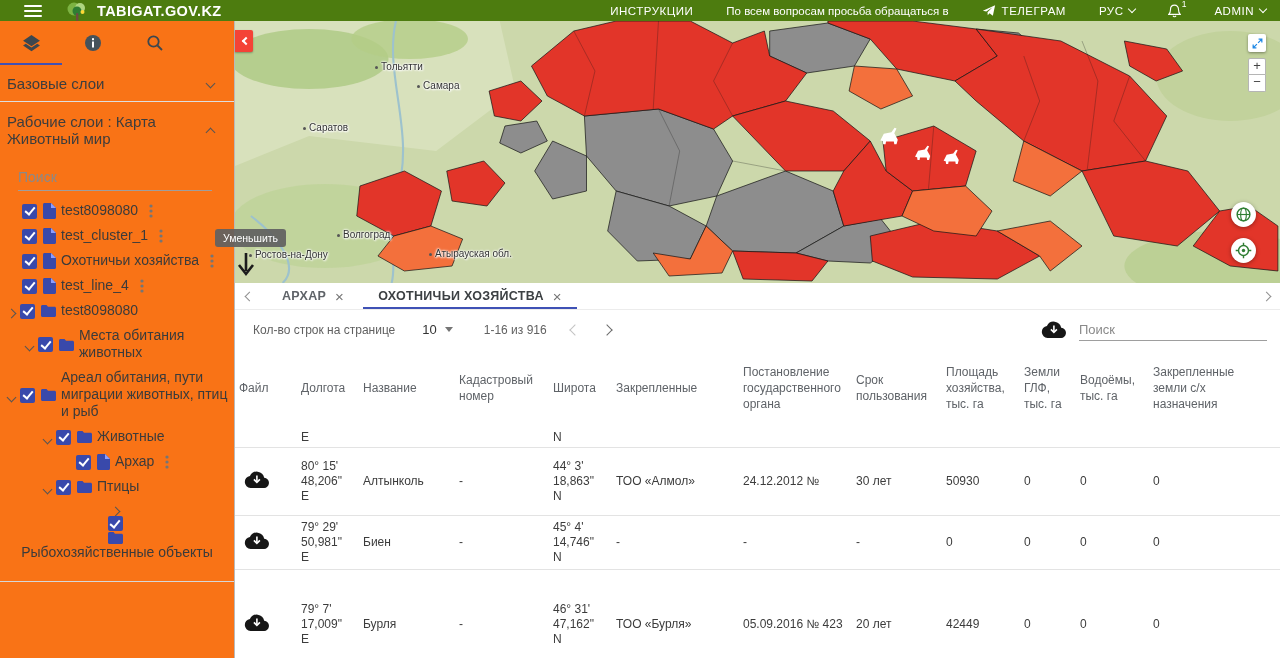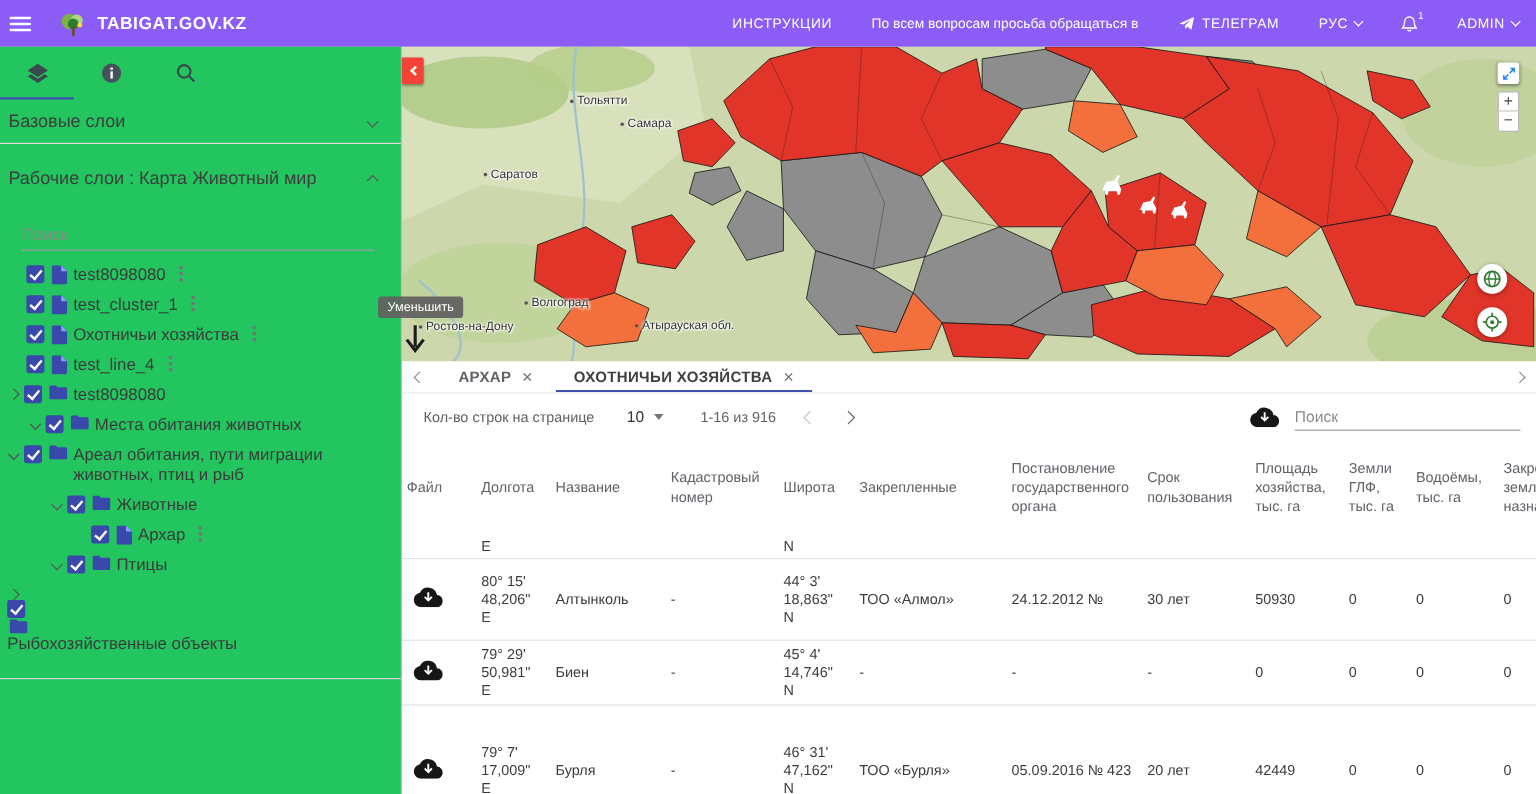--- a/index.html
+++ b/index.html
@@ -1,52 +1,52 @@
 <!DOCTYPE html>
 <html><head>
 <meta charset="utf-8">
 <style>
   *{box-sizing:border-box;margin:0;padding:0}
   html,body{width:1280px;height:662px;overflow:hidden;font-family:"Liberation Sans",sans-serif;background:#fff}
 
   
-  .topbar{height:39px;background:#8b5cf6;display:flex;align-items:center;padding:0 14px 0 8px;color:#fff}
+  .topbar{height:21px;background:#4d7c0f;display:flex;align-items:center;padding:0 14px 0 24px;color:#fff}
   .burger{width:18px;height:12px;display:flex;flex-direction:column;justify-content:space-between;cursor:pointer}
   .burger i{height:2px;background:#fff;border-radius:1px}
   .logo{margin-left:24px;display:flex}
   .brand{margin-left:9px;font-size:14.5px;font-weight:bold;letter-spacing:.4px;white-space:nowrap}
   .top-right{margin-left:auto;display:flex;align-items:center;gap:33px;font-size:11.5px;white-space:nowrap}
   .uc{letter-spacing:.5px}
   .tg{display:flex;align-items:center;gap:6px;cursor:pointer}
   .drop{display:flex;align-items:center;gap:6px;cursor:pointer}
   .caret{width:6px;height:6px;border-right:1.4px solid #fff;border-bottom:1.4px solid #fff;transform:rotate(45deg);margin-top:-3px}
   .bell-wrap{position:relative;display:flex;cursor:pointer}
   .badge{position:absolute;top:-5px;right:-5px;font-size:8.5px;color:#fff}
 
   
   .content{display:flex;height:637px}
-  aside{width:335px;background:#22c55e;border-right:1px solid #b9b9b9;display:flex;flex-direction:column;flex:none}
+  aside{width:235px;background:#f97316;border-right:1px solid #b9b9b9;display:flex;flex-direction:column;flex:none}
   .main{flex:1;display:flex;flex-direction:column;min-width:0}
 
   
   .side-tabs{display:flex;height:44px}
   .side-tab{width:62px;display:flex;align-items:center;justify-content:center;cursor:pointer}
   .side-tab.active{box-shadow:inset 0 -2px 0 #3f51b5}
   .side-section{display:flex;align-items:center;justify-content:space-between;padding:0 20px 0 7px;font-size:15px;color:#3d3d3d}
   .side-section.base{height:37px;border-bottom:1px solid #dedede}
   .side-section.work{height:56px}
   .chev{display:inline-block;width:7px;height:7px;border-right:1.6px solid #555;border-bottom:1.6px solid #555;flex:none}
   .chev.down{transform:rotate(45deg)}
   .chev.up{transform:rotate(-135deg);margin-top:4px}
   .chev.right{transform:rotate(-45deg)}
   .side-search{padding:6px 22px 0 18px}
   .side-search input{width:100%;border:none;border-bottom:1px solid #9e9e9e;font-size:14px;padding:5px 0;outline:none;color:#333;background:transparent}
   ::placeholder{color:#8a8a8a;opacity:1}
   .tree{margin-top:7px}
-  .tree-row{display:flex;align-items:flex-start;padding:4px 6px;font-size:14px;line-height:17px;color:#3b3b3b;cursor:pointer}
+  .tree-row{display:flex;align-items:center;padding:4px 6px;font-size:14px;line-height:17px;color:#3b3b3b;cursor:pointer}
   .tree-row .chev.down{margin:5px 5px 0 2px}
   .tree-row .chev.right{margin:5px 5px 0 2px}
   .chev-spacer{width:16px;flex:none}
   .cbx{width:15px;height:15px;background:#3949ab;border-radius:2px;margin:1px 4px 0 0;flex:none;position:relative}
   .cbx::after{content:"";position:absolute;left:4.5px;top:1.5px;width:4px;height:8px;border-right:2px solid #fff;border-bottom:2px solid #fff;transform:rotate(40deg)}
   .tree-ic{margin:1px 5px 0 2px;flex:none;display:inline-flex}
   .dots{margin:1px 0 0 11px;flex:none;display:inline-flex;cursor:pointer}
   .side-divider{border-bottom:1px solid #d7d7d7;margin-top:16px}
 
   

